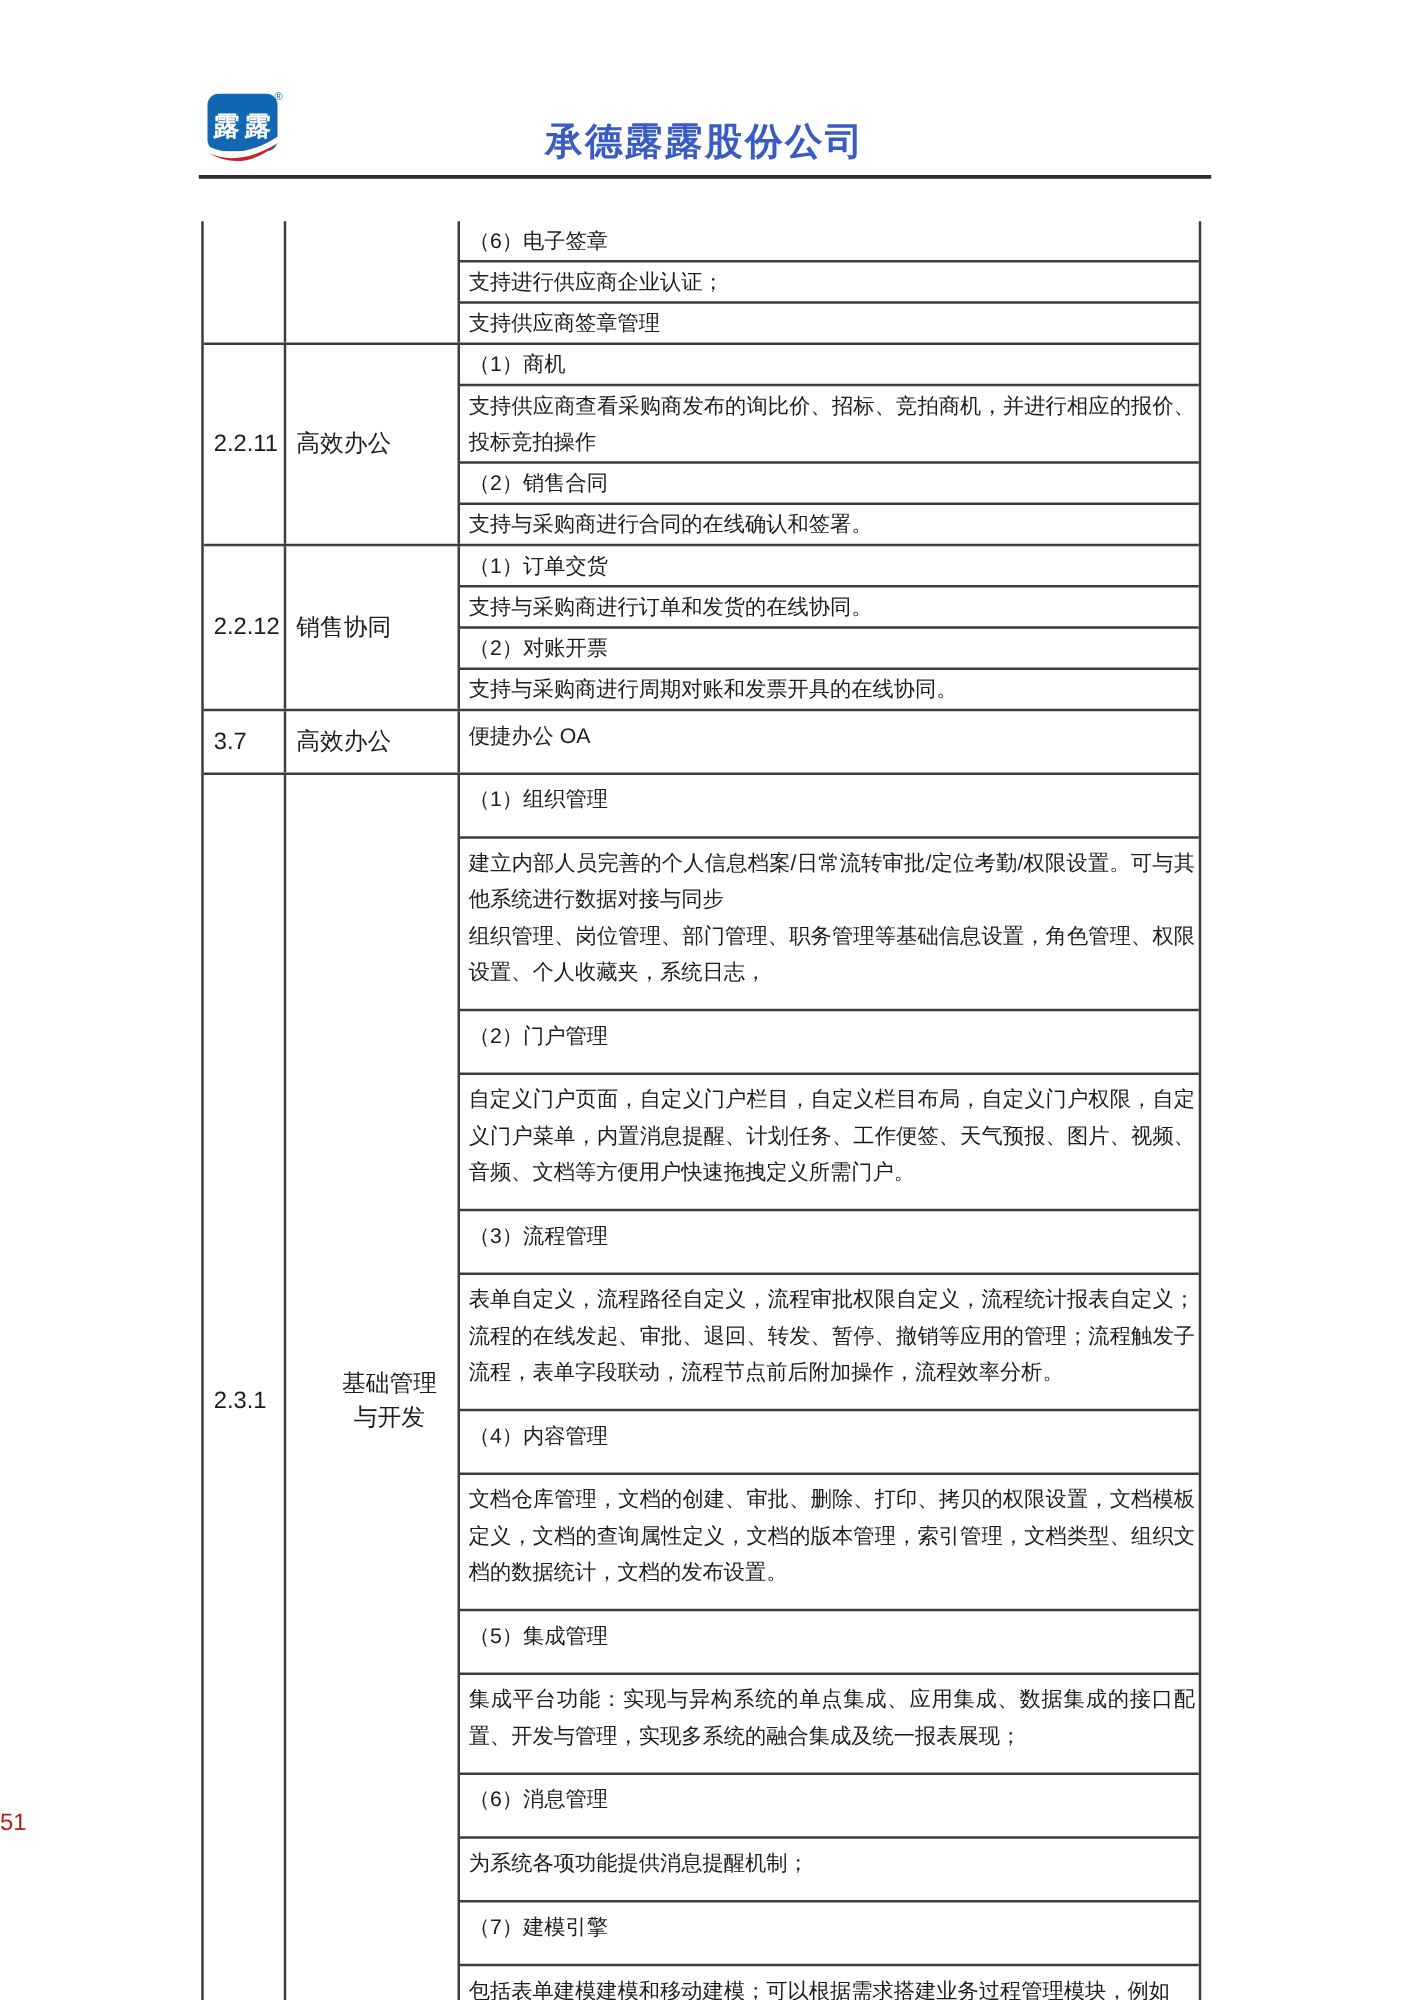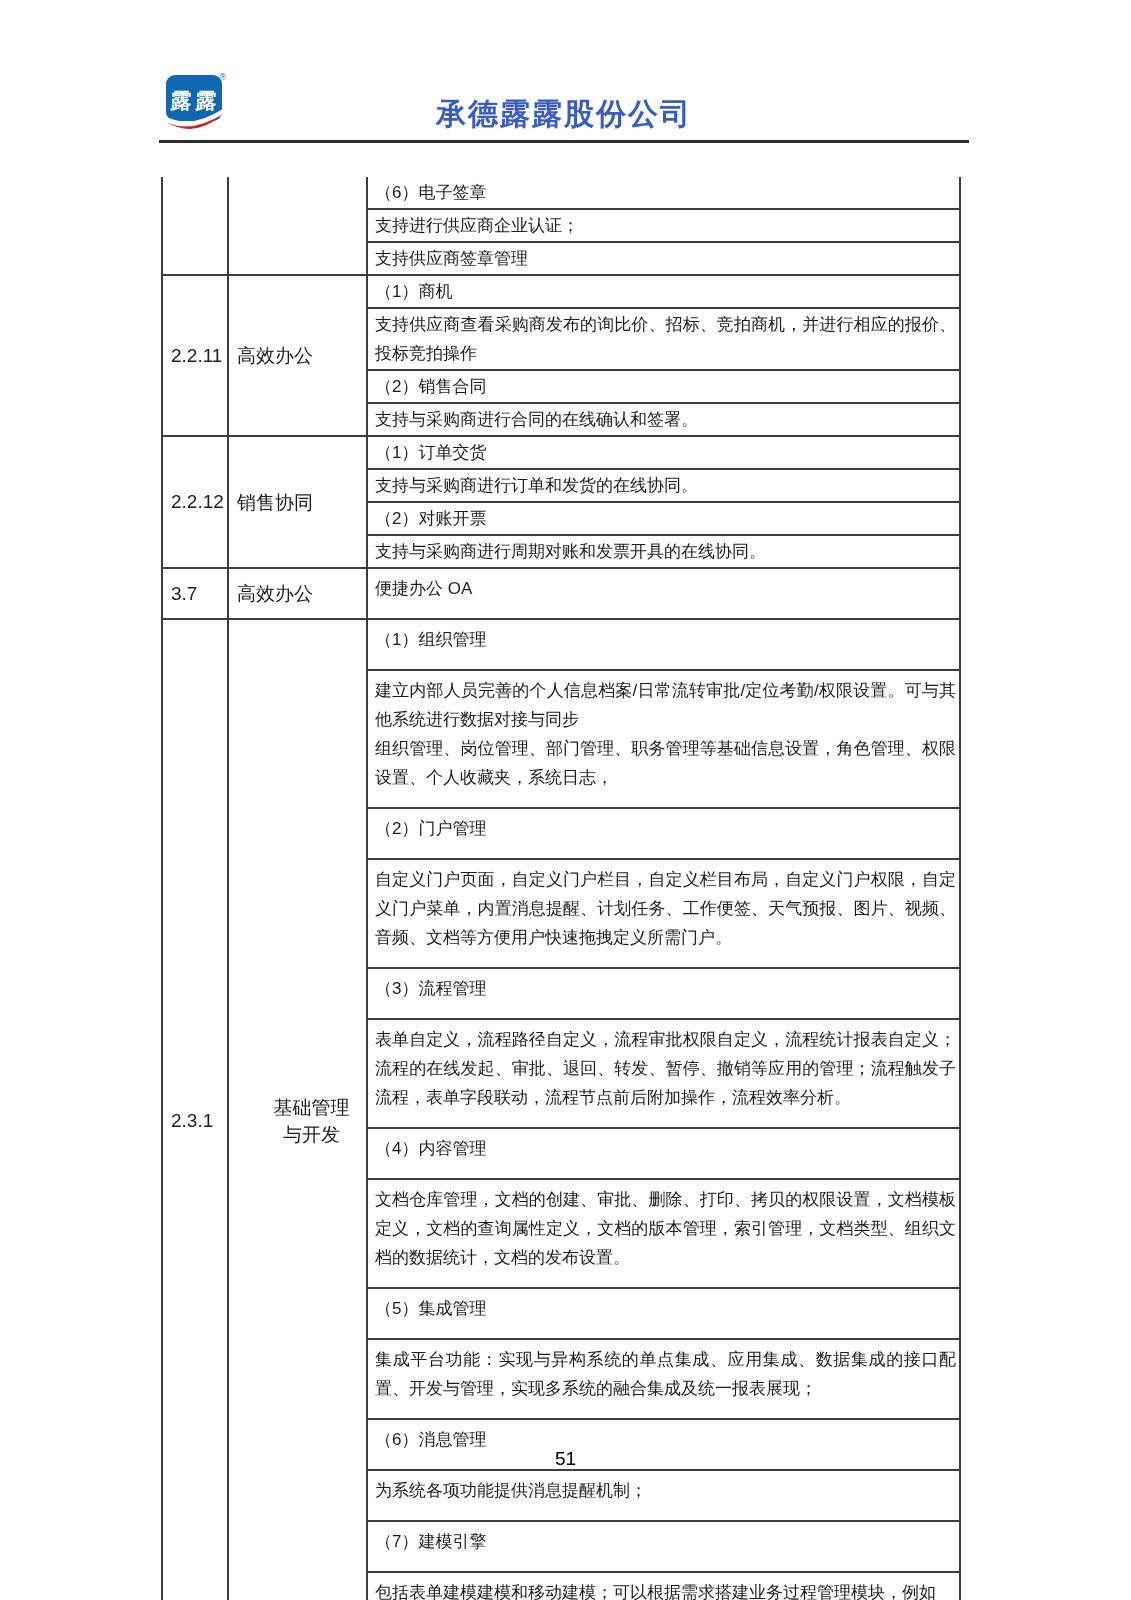--- a/index.html
+++ b/index.html
@@ -51,21 +51,21 @@
     padding: 1px 3px 1px 7px;
     font-size: 17px; line-height: 29px;
   }
   .sub:not(:last-child) { border-bottom: 2px solid #3d3d3d; }
   .sub.feature-description { text-align: justify; text-justify: inter-character; }
   .spacious .sub { padding-top: 5px; padding-bottom: 15px; }
 
   
   .page-num {
     position: absolute; left: 0; top: 1448px; width: 100%;
-    text-align: center; font-size: 19px; color: #000000;
+    font-size: 19px; color: #b91c1c;
   }
 </style>
 </head>
 <body>
 
 <svg class="logo" viewBox="0 0 64 66">
   <rect x="2" y="5" width="56" height="46" rx="9" fill="#1167b1"></rect>
   <text x="17" y="38" font-size="21" font-weight="bold" fill="#ffffff" text-anchor="middle" font-family="Liberation Sans, sans-serif">露</text>
   <text x="42" y="38" font-size="21" font-weight="bold" fill="#ffffff" text-anchor="middle" font-family="Liberation Sans, sans-serif">露</text>
   <text x="59" y="10" font-size="9" fill="#1167b1" text-anchor="middle" font-family="Liberation Sans, sans-serif">®</text>

